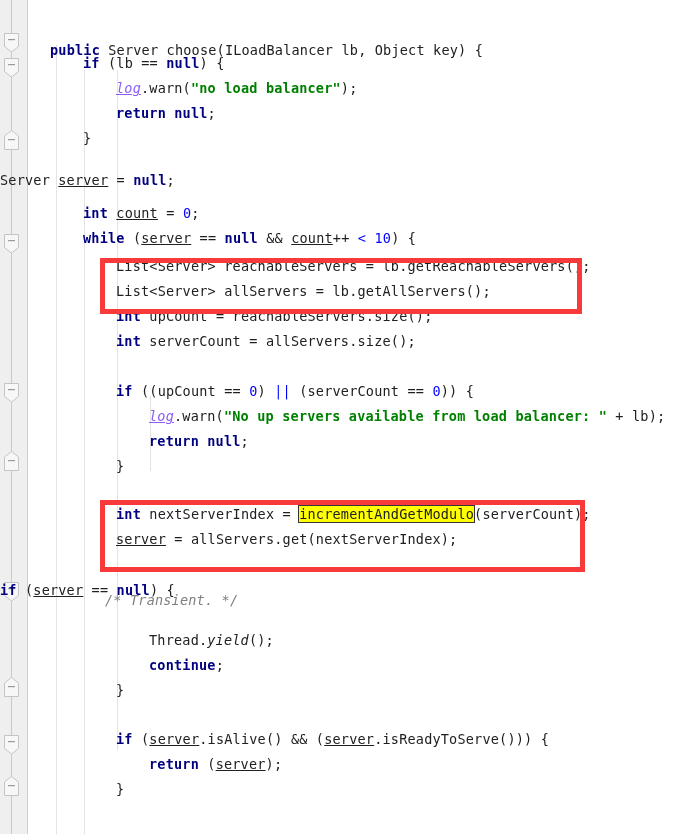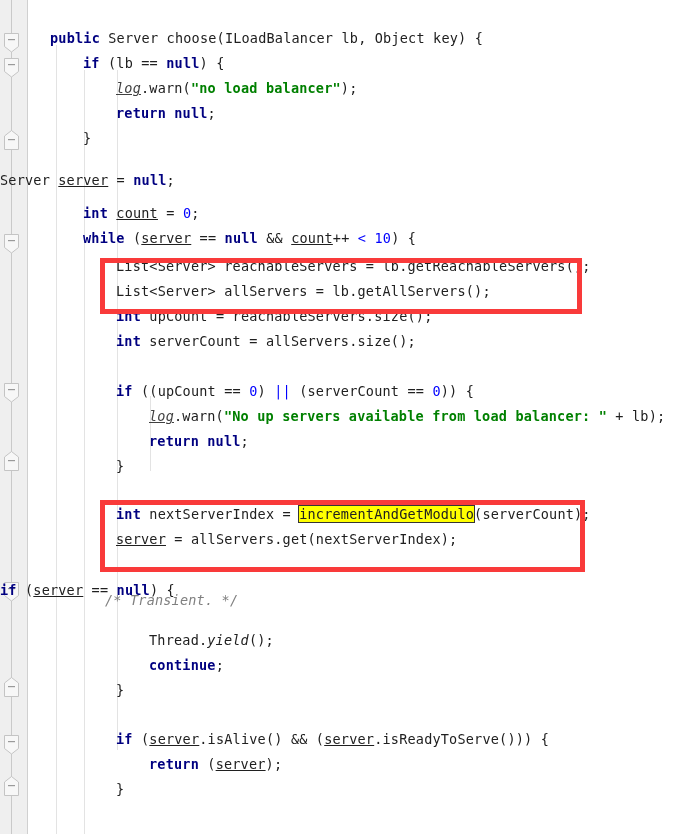--- a/index.html
+++ b/index.html
@@ -59,21 +59,21 @@
     white-space: pre;
     font-size: 13.5px;
     letter-spacing: 0.2px;
     color: #202020;
   }
 
   
   .kw   { color: #000080; font-weight: bold; }
   .str  { color: #008000; font-weight: bold; }
   .num  { color: #0000ff; }
-  .fld  { color: #404040; font-style: italic; text-decoration: underline; }
+  .fld  { color: #8b5cf6; font-style: italic; text-decoration: underline; }
   .mth  { font-style: italic; text-align: center; }
   .cmt  { color: #808080; font-style: italic; }
   .lv   { text-decoration: underline; }
   .hl {
     background: #ffff00;
     outline: 1px solid #353535;
   }
 
   
   .redbox {
@@ -137,21 +137,21 @@
           <path d="M0.5 0.5 H14.5 V13.5 L7.5 19 L0.5 13.5 Z" fill="#f7f7f7" stroke="#c4c4c4" stroke-width="1"></path>
           <rect x="4" y="6" width="7" height="1.2" fill="#9a9a9a"></rect>
         </svg></div>
       <div style="position: absolute; left: 4px; top: 776px; width: 15px; height: 20px;"><svg width="15" height="20" viewBox="0 0 15 20">
           <path d="M7.5 0.5 L14.5 6 V19.5 H0.5 V6 Z" fill="#f7f7f7" stroke="#c4c4c4" stroke-width="1"></path>
           <rect x="4" y="9" width="7" height="1.2" fill="#9a9a9a"></rect>
         </svg></div>
     </div>
 
   <div id="code">
-      <div class="line" style="top: 26px; padding-left: 50px;"><span class="kw">public</span><span> Server choose(ILoadBalancer lb, Object key) {</span></div>
+      <div class="line" style="top: 38px; padding-left: 50px;"><span class="kw">public</span><span> Server choose(ILoadBalancer lb, Object key) {</span></div>
       <div class="line" style="top: 51px; padding-left: 83px;"><span class="kw">if</span><span> (lb == </span><span class="kw">null</span><span>) {</span></div>
       <div class="line" style="top: 76px; padding-left: 116px;"><span class="fld">log</span><span>.warn(</span><span class="str">"no load balancer"</span><span>);</span></div>
       <div class="line" style="top: 101px; padding-left: 116px;"><span class="kw">return null</span><span>;</span></div>
       <div class="line" style="top: 126px; padding-left: 83px;"><span>}</span></div>
       <div class="line" style="top: 168px; "><span>Server </span><span class="lv">server</span><span> = </span><span class="kw">null</span><span>;</span></div>
       <div class="line" style="top: 201px; padding-left: 83px;"><span class="kw">int</span><span> </span><span class="lv">count</span><span> = </span><span class="num">0</span><span>;</span></div>
       <div class="line" style="top: 226px; padding-left: 83px;"><span class="kw">while</span><span> (</span><span class="lv">server</span><span> == </span><span class="kw">null</span><span> &amp;&amp; </span><span class="lv">count</span><span>++ </span><span class="num">&lt;</span><span> </span><span class="num">10</span><span>) {</span></div>
       <div class="line" style="top: 254px; padding-left: 116px;"><span>List&lt;Server&gt; reachableServers = lb.getReachableServers();</span></div>
       <div class="line" style="top: 279px; padding-left: 116px;"><span>List&lt;Server&gt; allServers = lb.getAllServers();</span></div>
       <div class="line" style="top: 304px; padding-left: 116px;"><span class="kw">int</span><span> upCount = reachableServers.size();</span></div>

